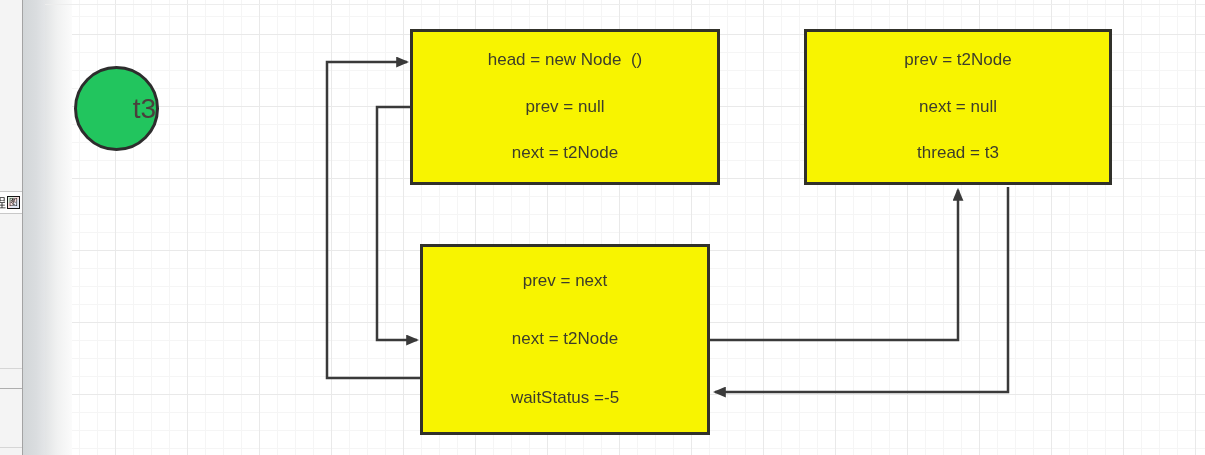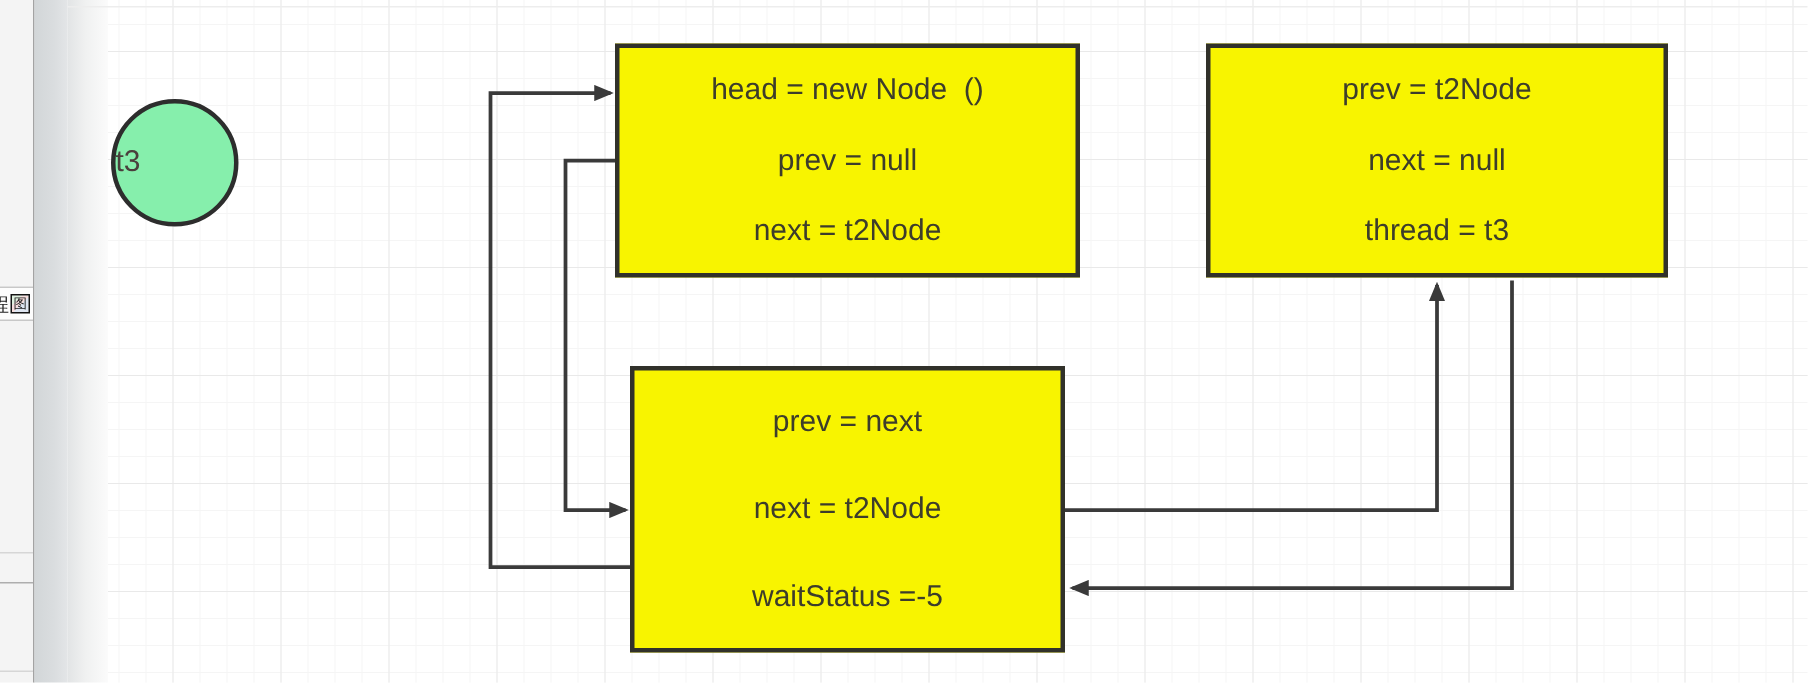--- a/index.html
+++ b/index.html
@@ -80,36 +80,36 @@
     background:#f8f400;
     border:3px solid #31312a;
     display:flex;flex-direction:column;
     justify-content:space-around;
     padding:5px 0;
     cursor:default;
   }
   .node-line{
     white-space:pre;
     text-align:center;
-    font-size:20px;
+    font-size:17px;
     color:#3d3d2b;
     line-height:1.2;
   }
   .node-head{left:410px;top:29px;width:310px;height:156px;}
   .node-tail{left:804px;top:29px;width:308px;height:156px;}
   .node-t2{left:420px;top:244px;width:290px;height:191px;}
 
   .thread-circle{
     position:absolute;left:74px;top:66px;
     box-sizing:border-box;
     width:85px;height:85px;border-radius:50%;
-    background:#86efac;
+    background:#22c55e;
     border:3px solid #2d2d2d;
-    display:flex;align-items:center;justify-content:flex-start;
-    font-size:20px;color:#4a3f3c;
+    display:flex;align-items:center;justify-content:flex-end;
+    font-size:28px;color:#4a3f3c;
     cursor:default;
   }
 
   .connectors{
     position:absolute;left:0;top:0;width:1205px;height:455px;
     pointer-events:none;
   }
 </style>
 </head>
 <body>

